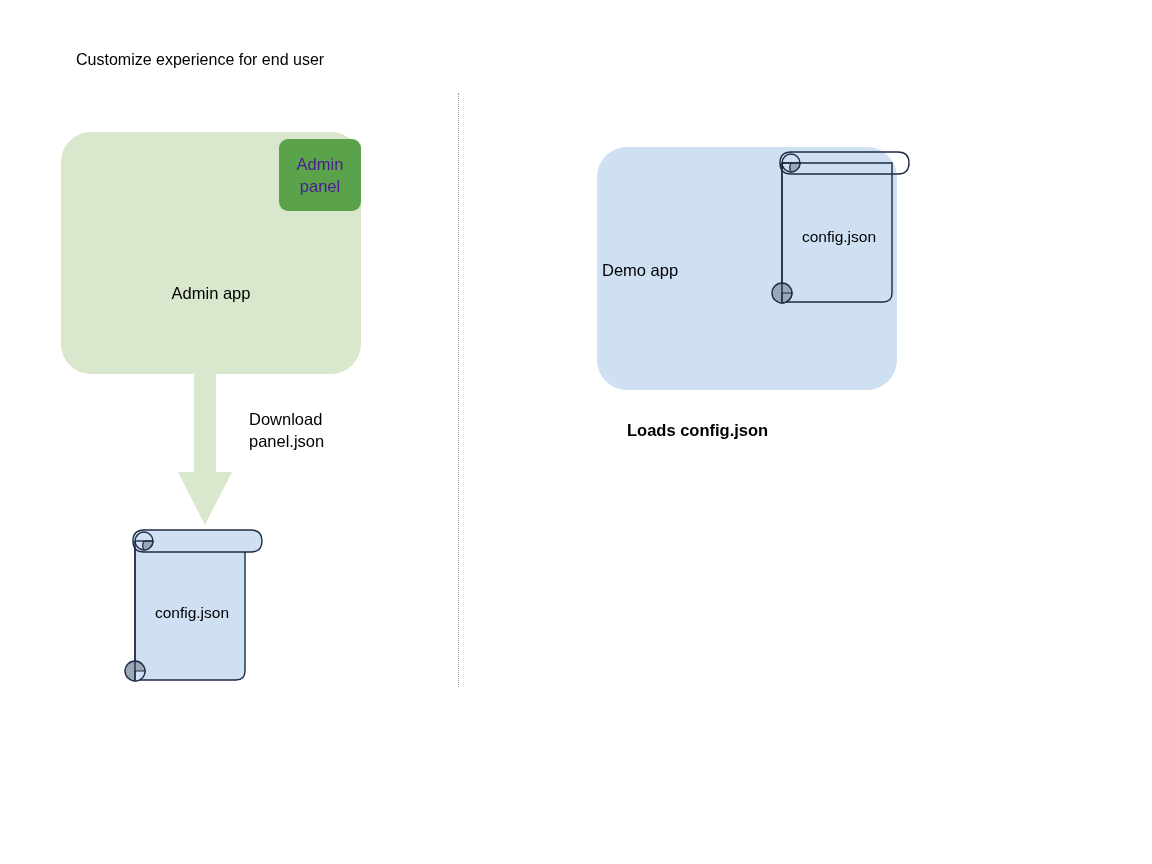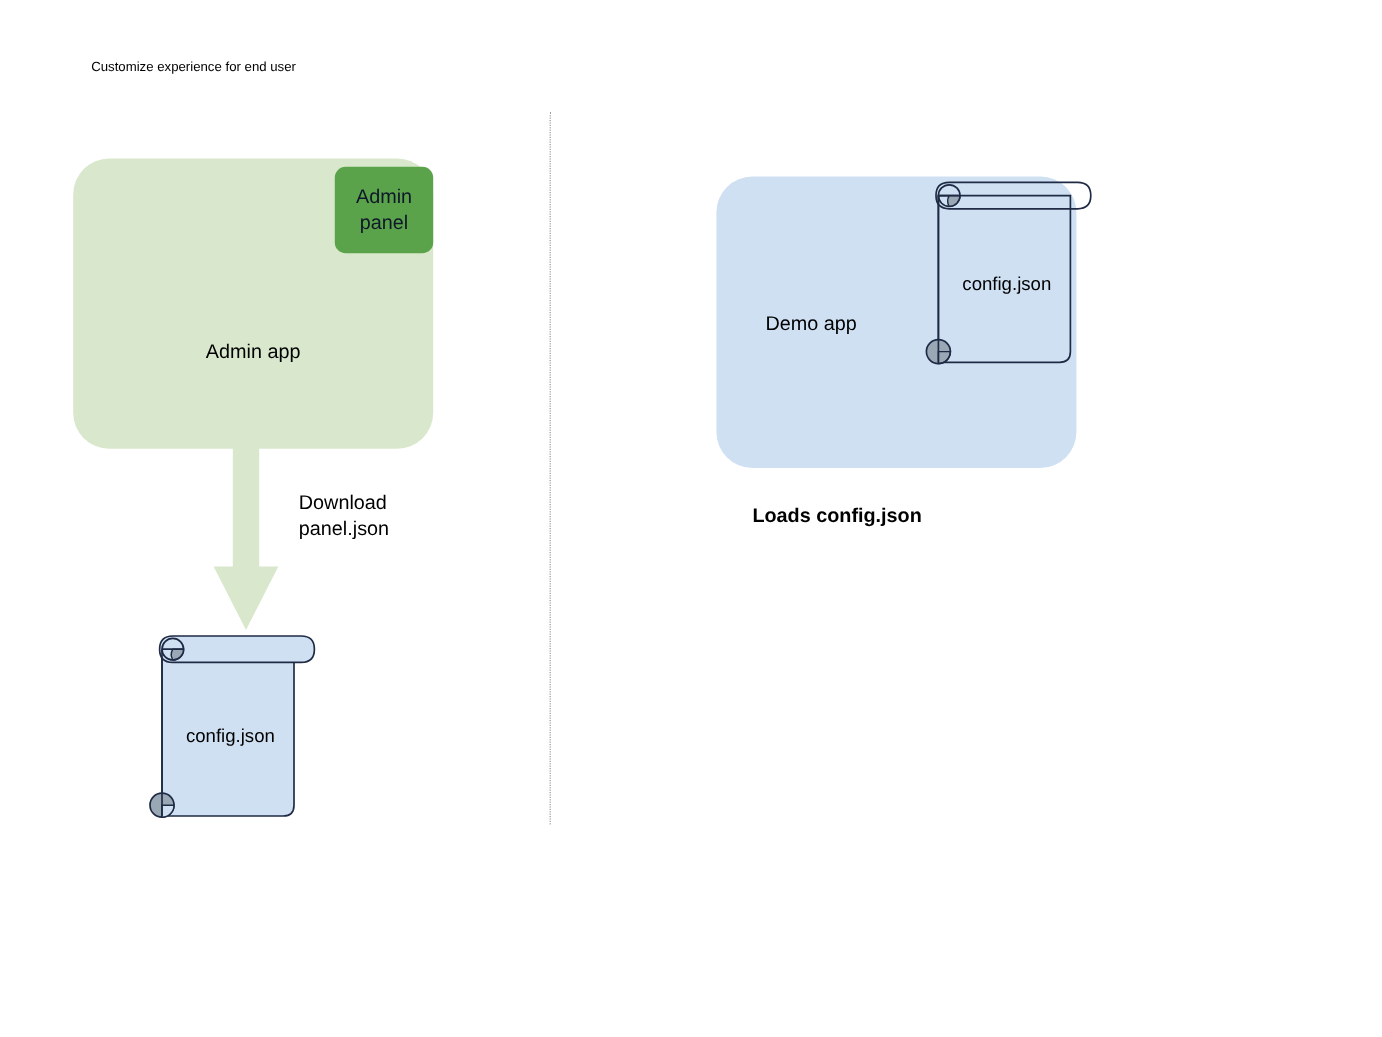--- a/index.html
+++ b/index.html
@@ -22,21 +22,21 @@
     height: 864px;
   }
   .lbl {
     position: absolute;
     font-size: 16.5px;
     line-height: 1.32;
     color: #000000;
     white-space: pre;
   }
   .title {
-    font-size: 11px;
+    font-size: 16px;
   }
 
   
   #title-left  { left: 76px;  top: 49px; }
   #title-right { left: 604px; top: 49px; }
 
   .app-box {
     position: absolute;
     border-radius: 30px;
   }
@@ -58,21 +58,21 @@
     background: #5aa34a;
     border-radius: 9px 9px 9px 9px;
   }
   #admin-panel-label {
     position: absolute;
     left: 0; top: 15px;
     width: 82px;
     text-align: center;
     font-size: 16.5px;
     line-height: 1.33;
-    color: #0f172a;
+    color: #4c1d95;
     white-space: pre-line;
   }
 
   
   #download-arrow {
     position: absolute;
     left: 178px; top: 372px;
     width: 54px; height: 155px;
   }
   #download-label {
@@ -87,23 +87,23 @@
   #scroll-left  { left: 118px; top: 528px; width: 148px; height: 162px; }
   #scroll-right { left: 765px; top: 150px; width: 148px; height: 162px; }
 
   
   #demo-app-box {
     left: 597px; top: 147px;
     width: 300px; height: 243px;
     background: #cfe0f3;
   }
   #demo-app-label {
-    left: 586px; top: 260px;
+    left: 602px; top: 260px;
     width: 180px;
-    text-align: center;
+    text-align: left;
   }
   #loads-label {
     left: 627px; top: 420px; font-weight: bold;
   }
 
   
   #divider {
     position: absolute;
     left: 458px; top: 93px;
     width: 0;

